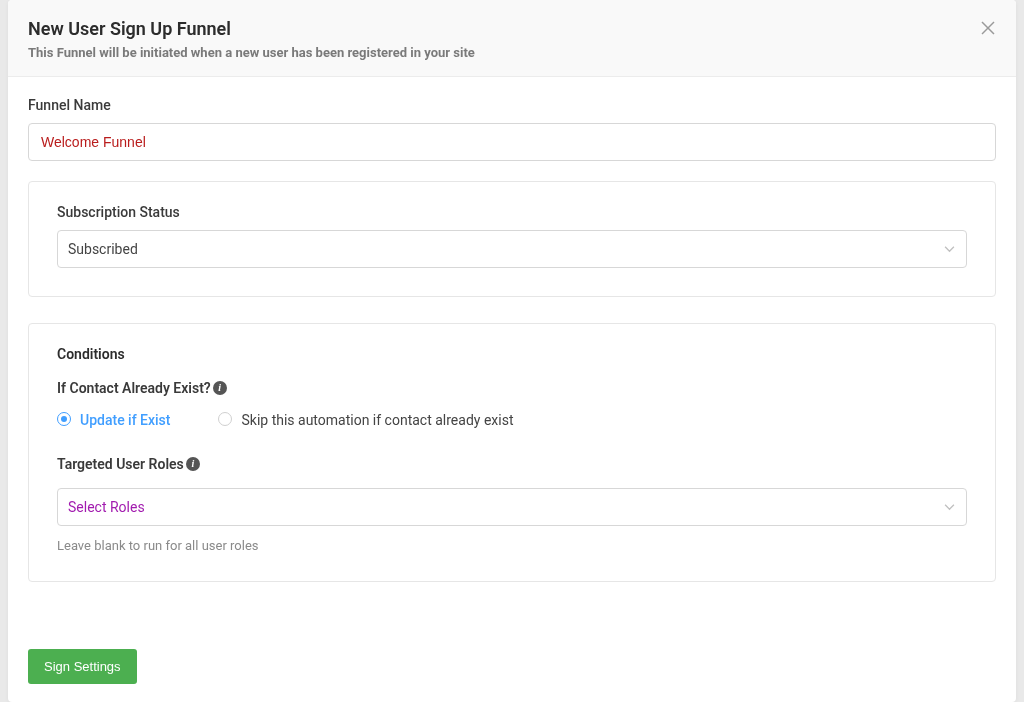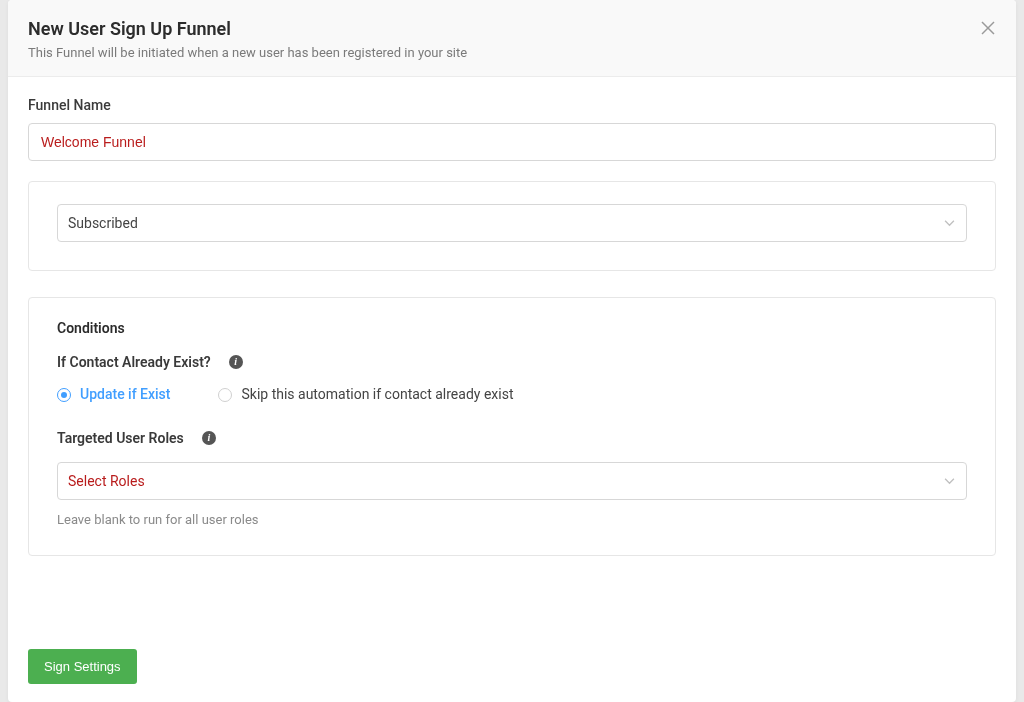--- a/index.html
+++ b/index.html
@@ -33,20 +33,21 @@
     }
     .modal-title {
       font-size: 18px;
       font-weight: 600;
       color: #2c2c2c;
       margin-bottom: 6px;
     }
     .modal-subtitle {
       font-size: 13px;
       color: #7a7a7a;
+      font-weight: bold;
     }
     .close-icon {
       position: absolute;
       top: 20px;
       right: 20px;
       width: 16px;
       height: 16px;
       cursor: pointer;
       color: #9a9a9a;
       display: flex;
@@ -97,21 +98,21 @@
       border-radius: 4px;
       font-size: 14px;
       color: #444;
       background: #fff;
       cursor: pointer;
       min-height: 38px;
       display: flex;
       align-items: center;
     }
     .select-placeholder {
-      color: #b91c1c;
+      color: #a21caf;
     }
     .chevron {
       position: absolute;
       right: 12px;
       top: 50%;
       transform: translateY(-50%);
       color: #c0c0c0;
       pointer-events: none;
     }
     .chevron svg { width: 11px; height: 11px; display:block; }
@@ -121,21 +122,21 @@
       color: #2c2c2c;
       margin-bottom: 18px;
     }
     .cond-label {
       font-size: 14px;
       font-weight: 600;
       color: #3a3a3a;
       margin-bottom: 16px;
       display: flex;
       align-items: center;
-      gap: 18px;
+      gap: 2px;
     }
     .info-icon {
       width: 14px;
       height: 14px;
       border-radius: 50%;
       background: #555;
       color: #fff;
       font-size: 10px;
       font-style: italic;
       font-family: Georgia, serif;
@@ -144,21 +145,21 @@
       justify-content: center;
       line-height: 1;
     }
     .radio-row {
       display: flex;
       gap: 48px;
       margin-bottom: 28px;
     }
     .radio-option {
       display: flex;
-      align-items: flex-end;
+      align-items: flex-start;
       gap: 9px;
       cursor: pointer;
     }
     .radio-indicator {
       width: 14px;
       height: 14px;
       border: 1px solid #d0d0d0;
       border-radius: 50%;
       position: relative;
       background: #fff;
@@ -220,20 +221,21 @@
   </div>
 
   <div class="modal-body">
 
     <div class="field-block">
       <label class="field-label">Funnel Name</label>
       <input type="text" class="text-input" value="Welcome Funnel" style="">
     </div>
 
     <div class="panel">
+      <label class="field-label">Subscription Status</label>
       <div class="select-wrap">
         <div class="select-display">
           <span>Subscribed</span>
         </div>
         <span class="chevron">
           <svg viewBox="0 0 10 10" fill="none" stroke="currentColor" stroke-width="1.2">
               <polyline points="1,3 5,7 9,3"></polyline>
             </svg>
         </span>
       </div>

